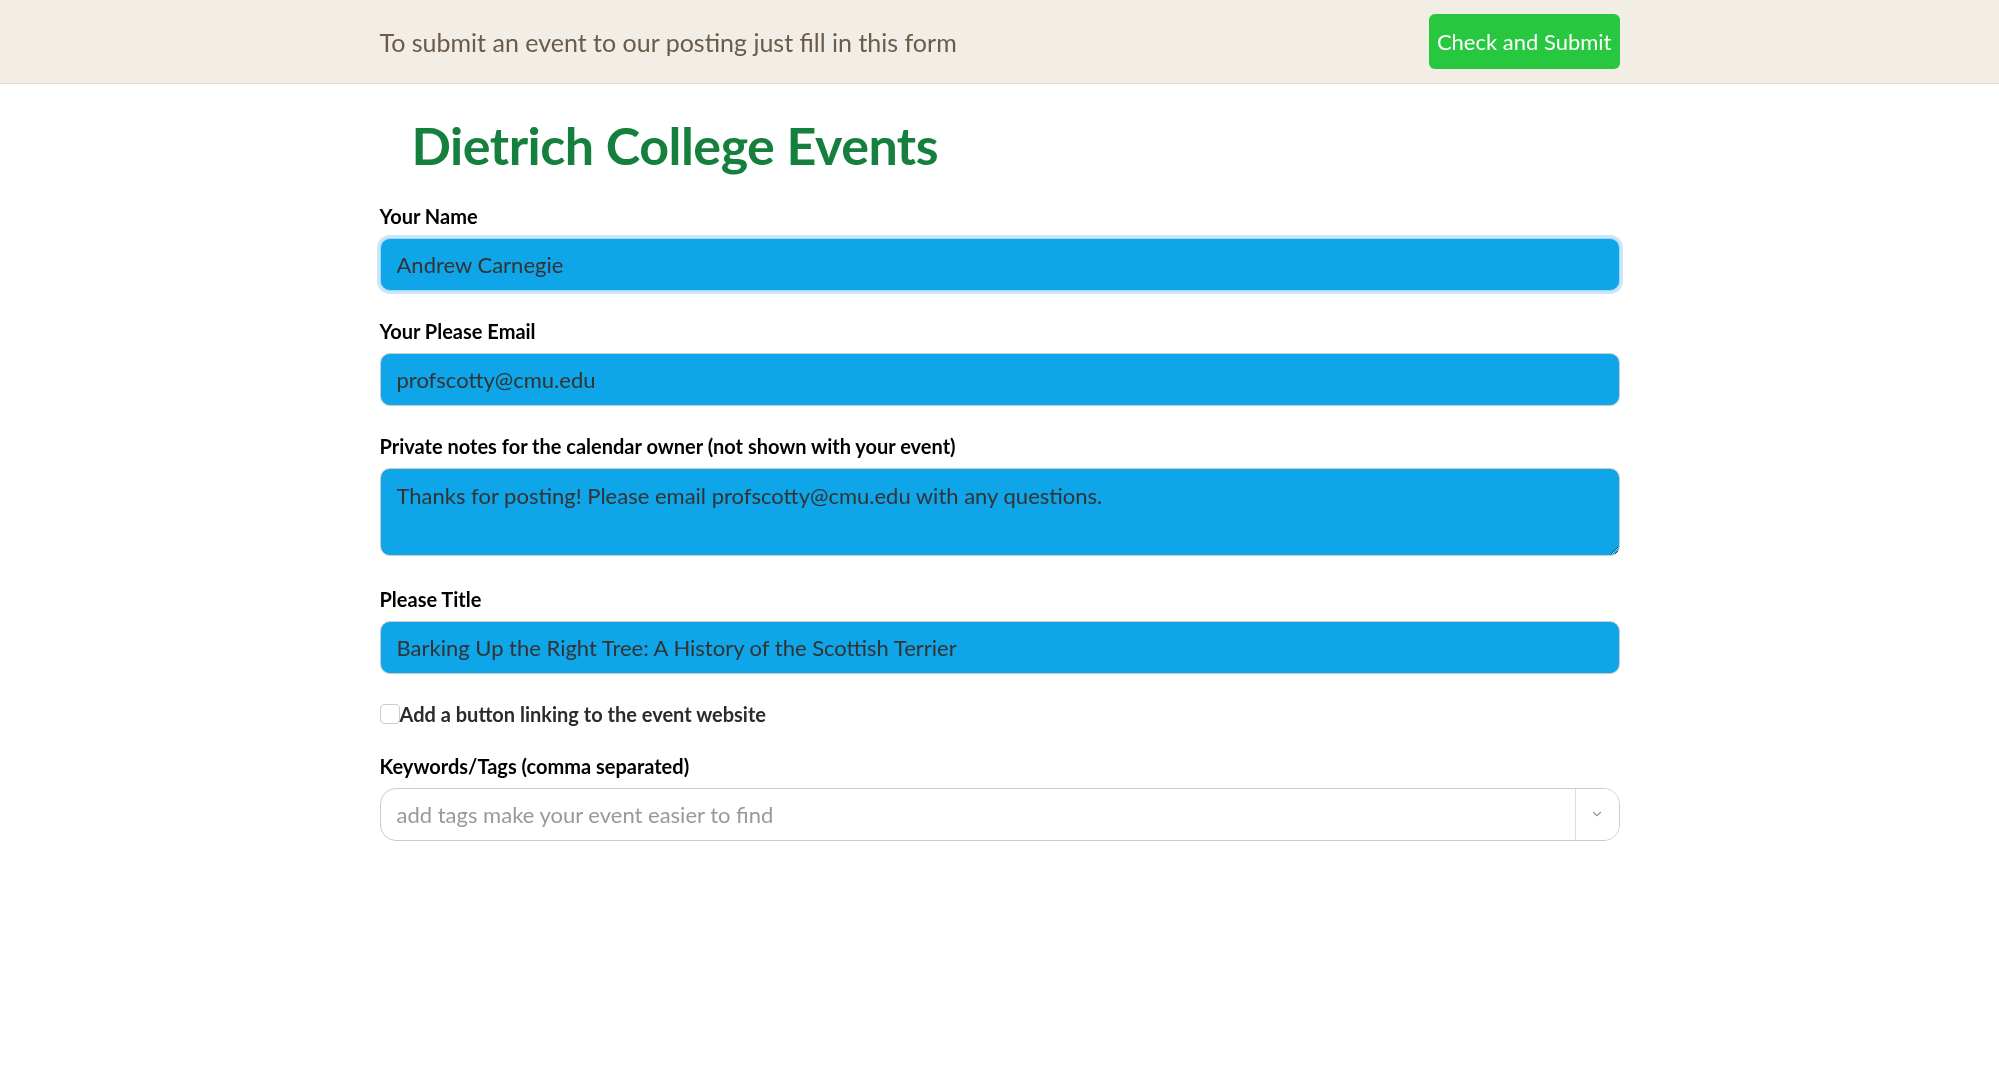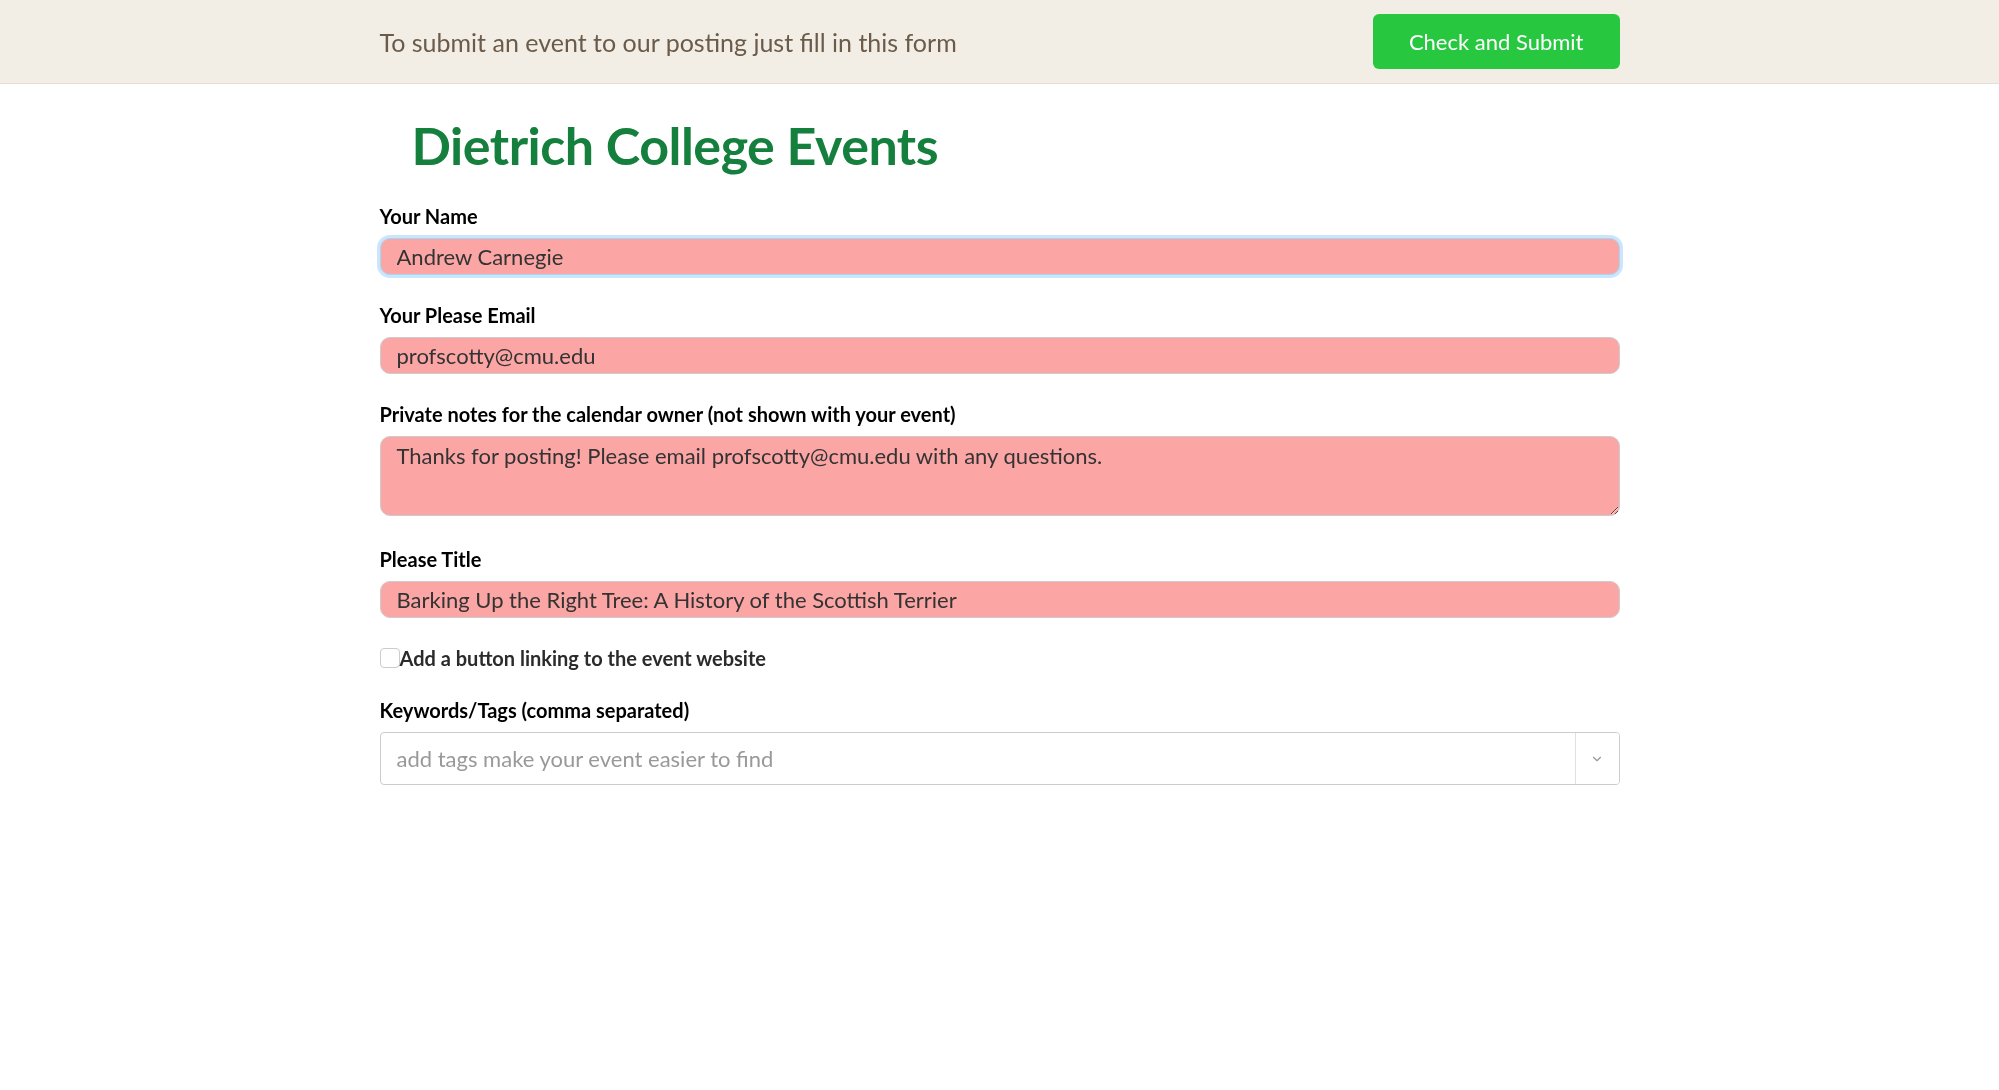--- a/index.html
+++ b/index.html
@@ -29,21 +29,21 @@
     .top-bar-text {
       font-size: 25px;
       color: #6a5b4a;
       font-weight: 400;
     }
     .submit-btn {
       background: #27c840;
       color: #ffffff;
       border: none;
       border-radius: 6px;
-      padding: 14px 36px;
+      padding: 14px 8px;
       font-size: 22px;
       font-weight: 400;
       cursor: pointer;
       font-family: inherit;
     }
     .container {
       max-width: 1260px;
       margin: 0 auto;
       padding: 30px 10px 40px 10px;
     }
@@ -61,24 +61,24 @@
     .form-label {
       display: block;
       font-size: 20px;
       font-weight: 700;
       color: #000000;
       margin-bottom: 10px;
     }
     .form-input,
     .form-textarea {
       width: 100%;
-      padding: 4px 16px;
+      padding: 12px 16px;
       font-size: 22px;
       color: #333;
-      background: #fca5a5;
+      background: #0ea5e9;
       border: 1px solid #cccccc;
       border-radius: 10px;
       font-family: inherit;
       outline: none;
     }
     .form-input.focused {
       border-color: #a6d5f7;
       box-shadow: 0 0 0 3px rgba(166, 213, 247, 0.6);
     }
     .form-textarea {
@@ -115,21 +115,21 @@
       font-weight: 700;
       color: #2b2b2b;
       cursor: pointer;
     }
     .tags-input-wrapper {
       position: relative;
       width: 100%;
       display: flex;
       align-items: stretch;
       border: 1px solid #cccccc;
-      border-radius: 4px;
+      border-radius: 16px;
       background: #ffffff;
       overflow: hidden;
     }
     .tags-input {
       flex: 1;
       padding: 12px 16px;
       font-size: 22px;
       color: #333;
       border: none;
       outline: none;

